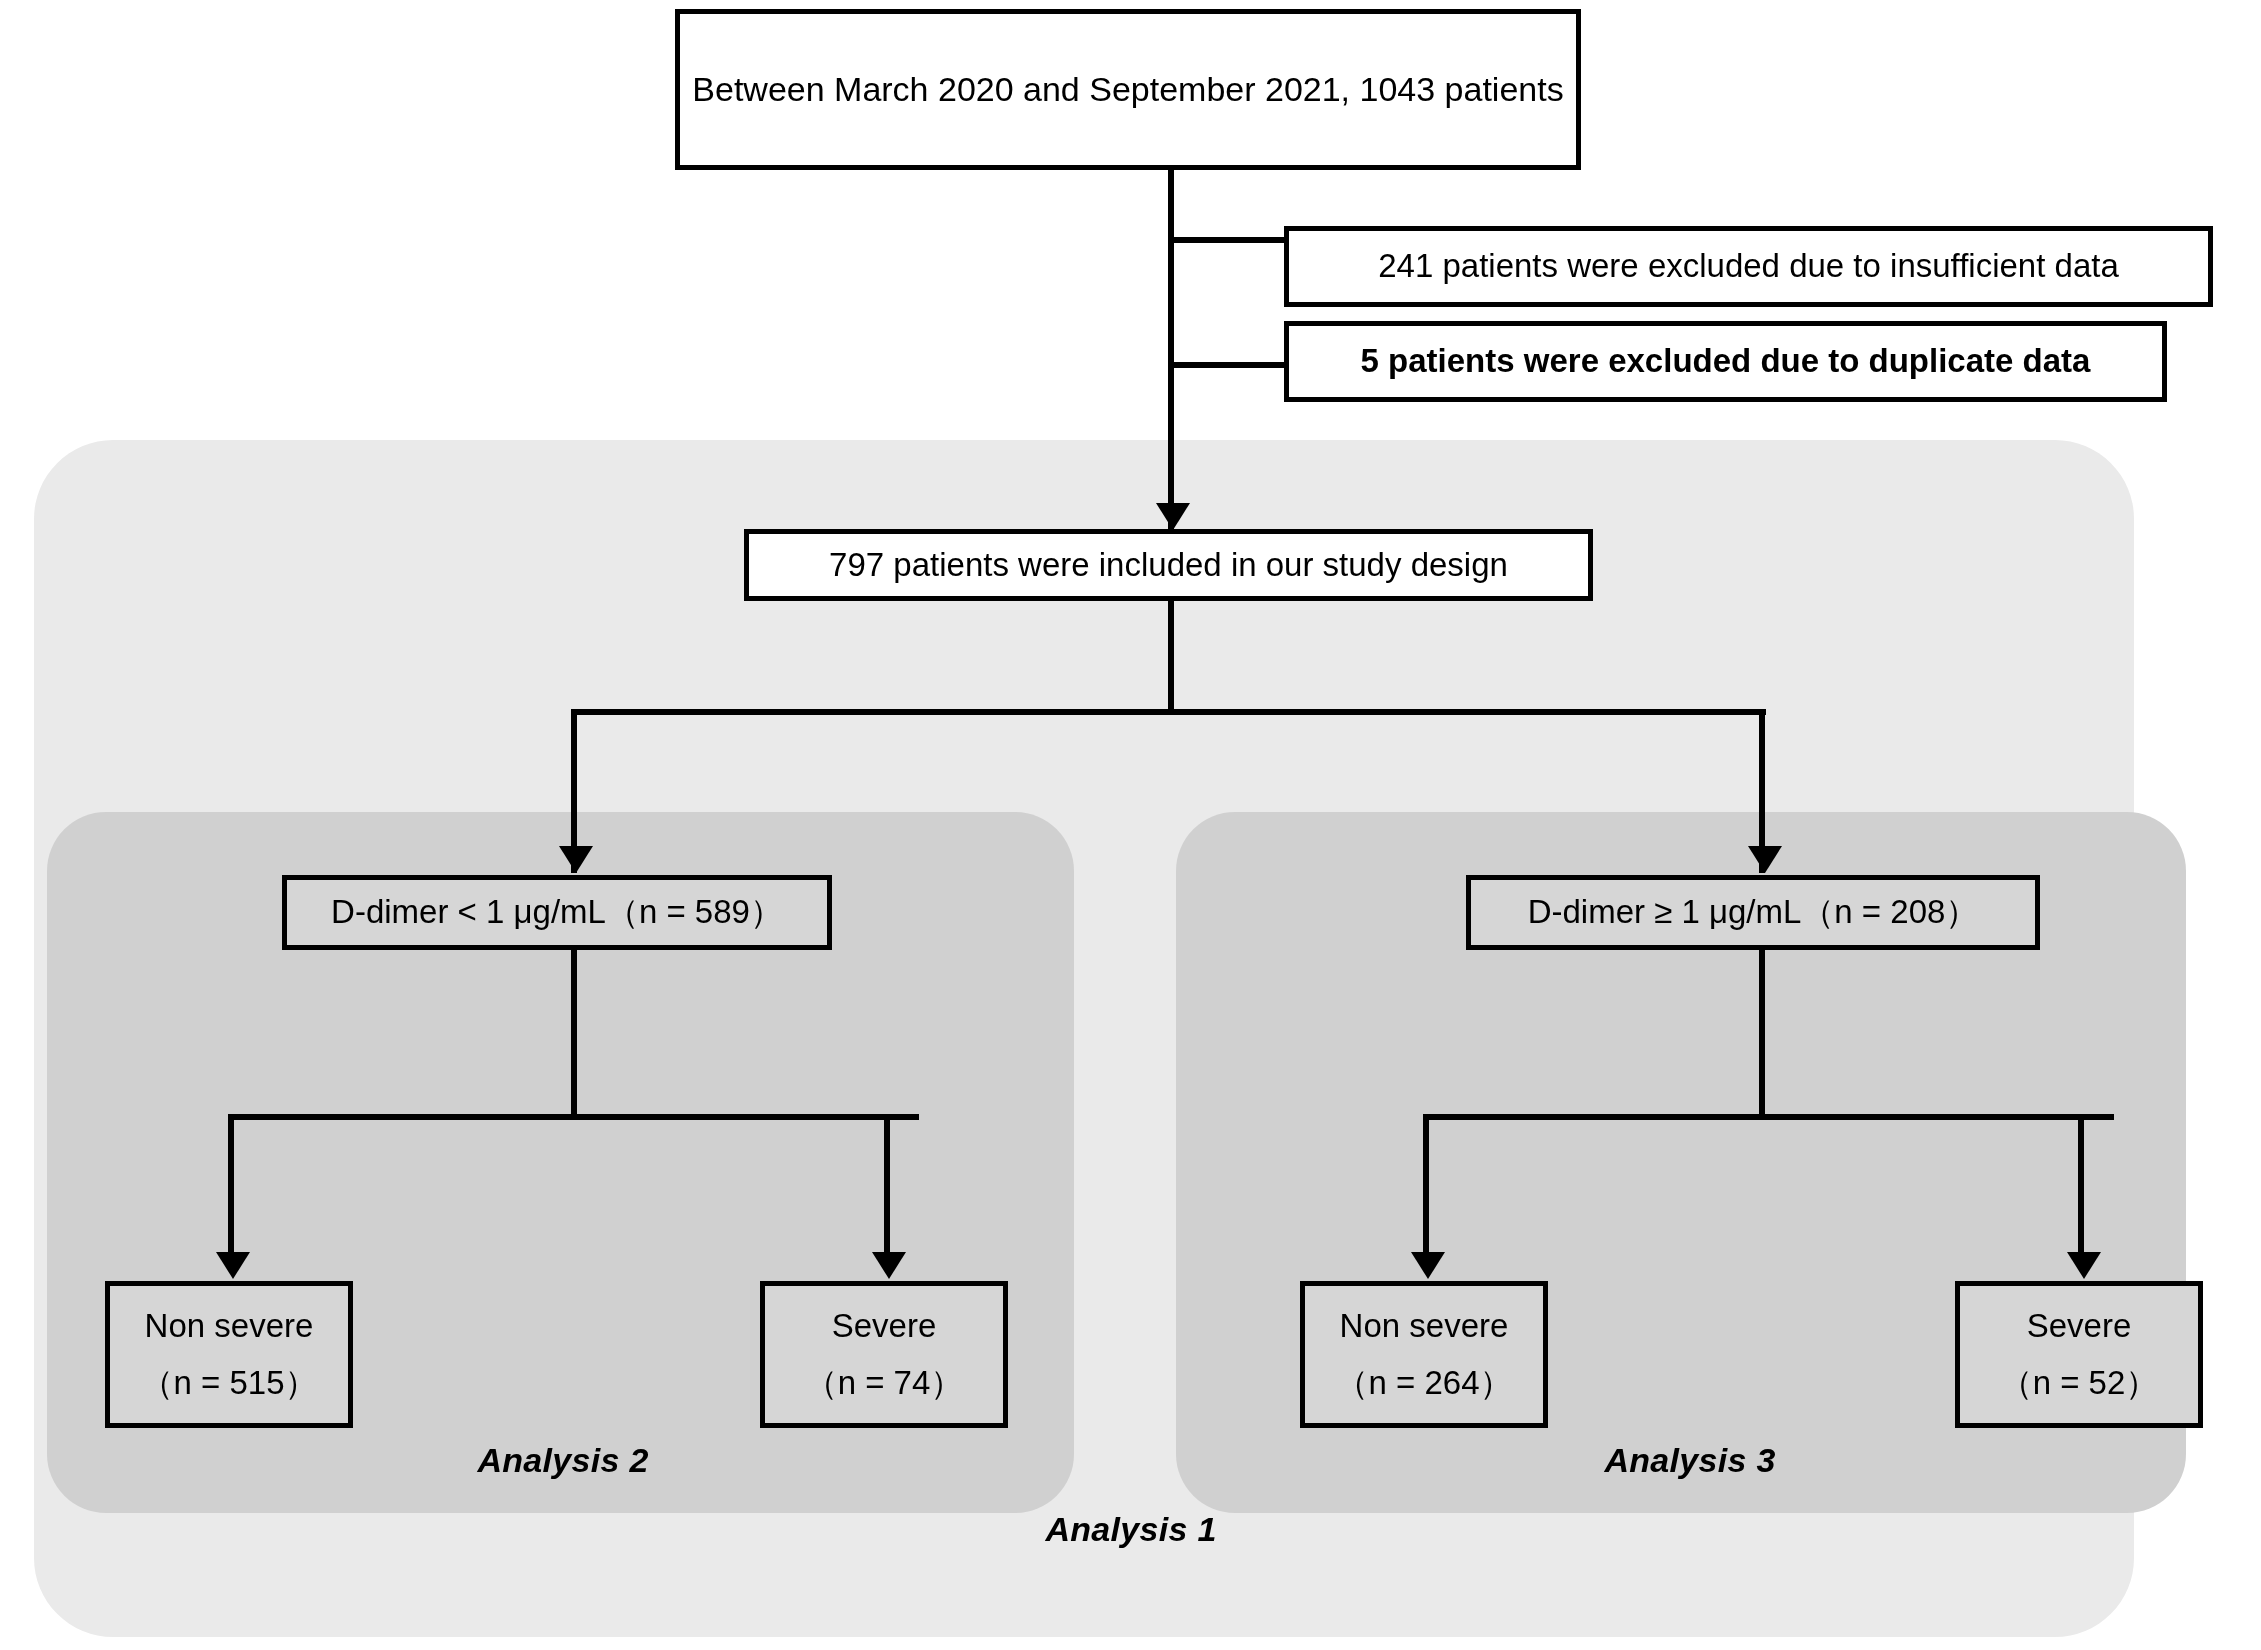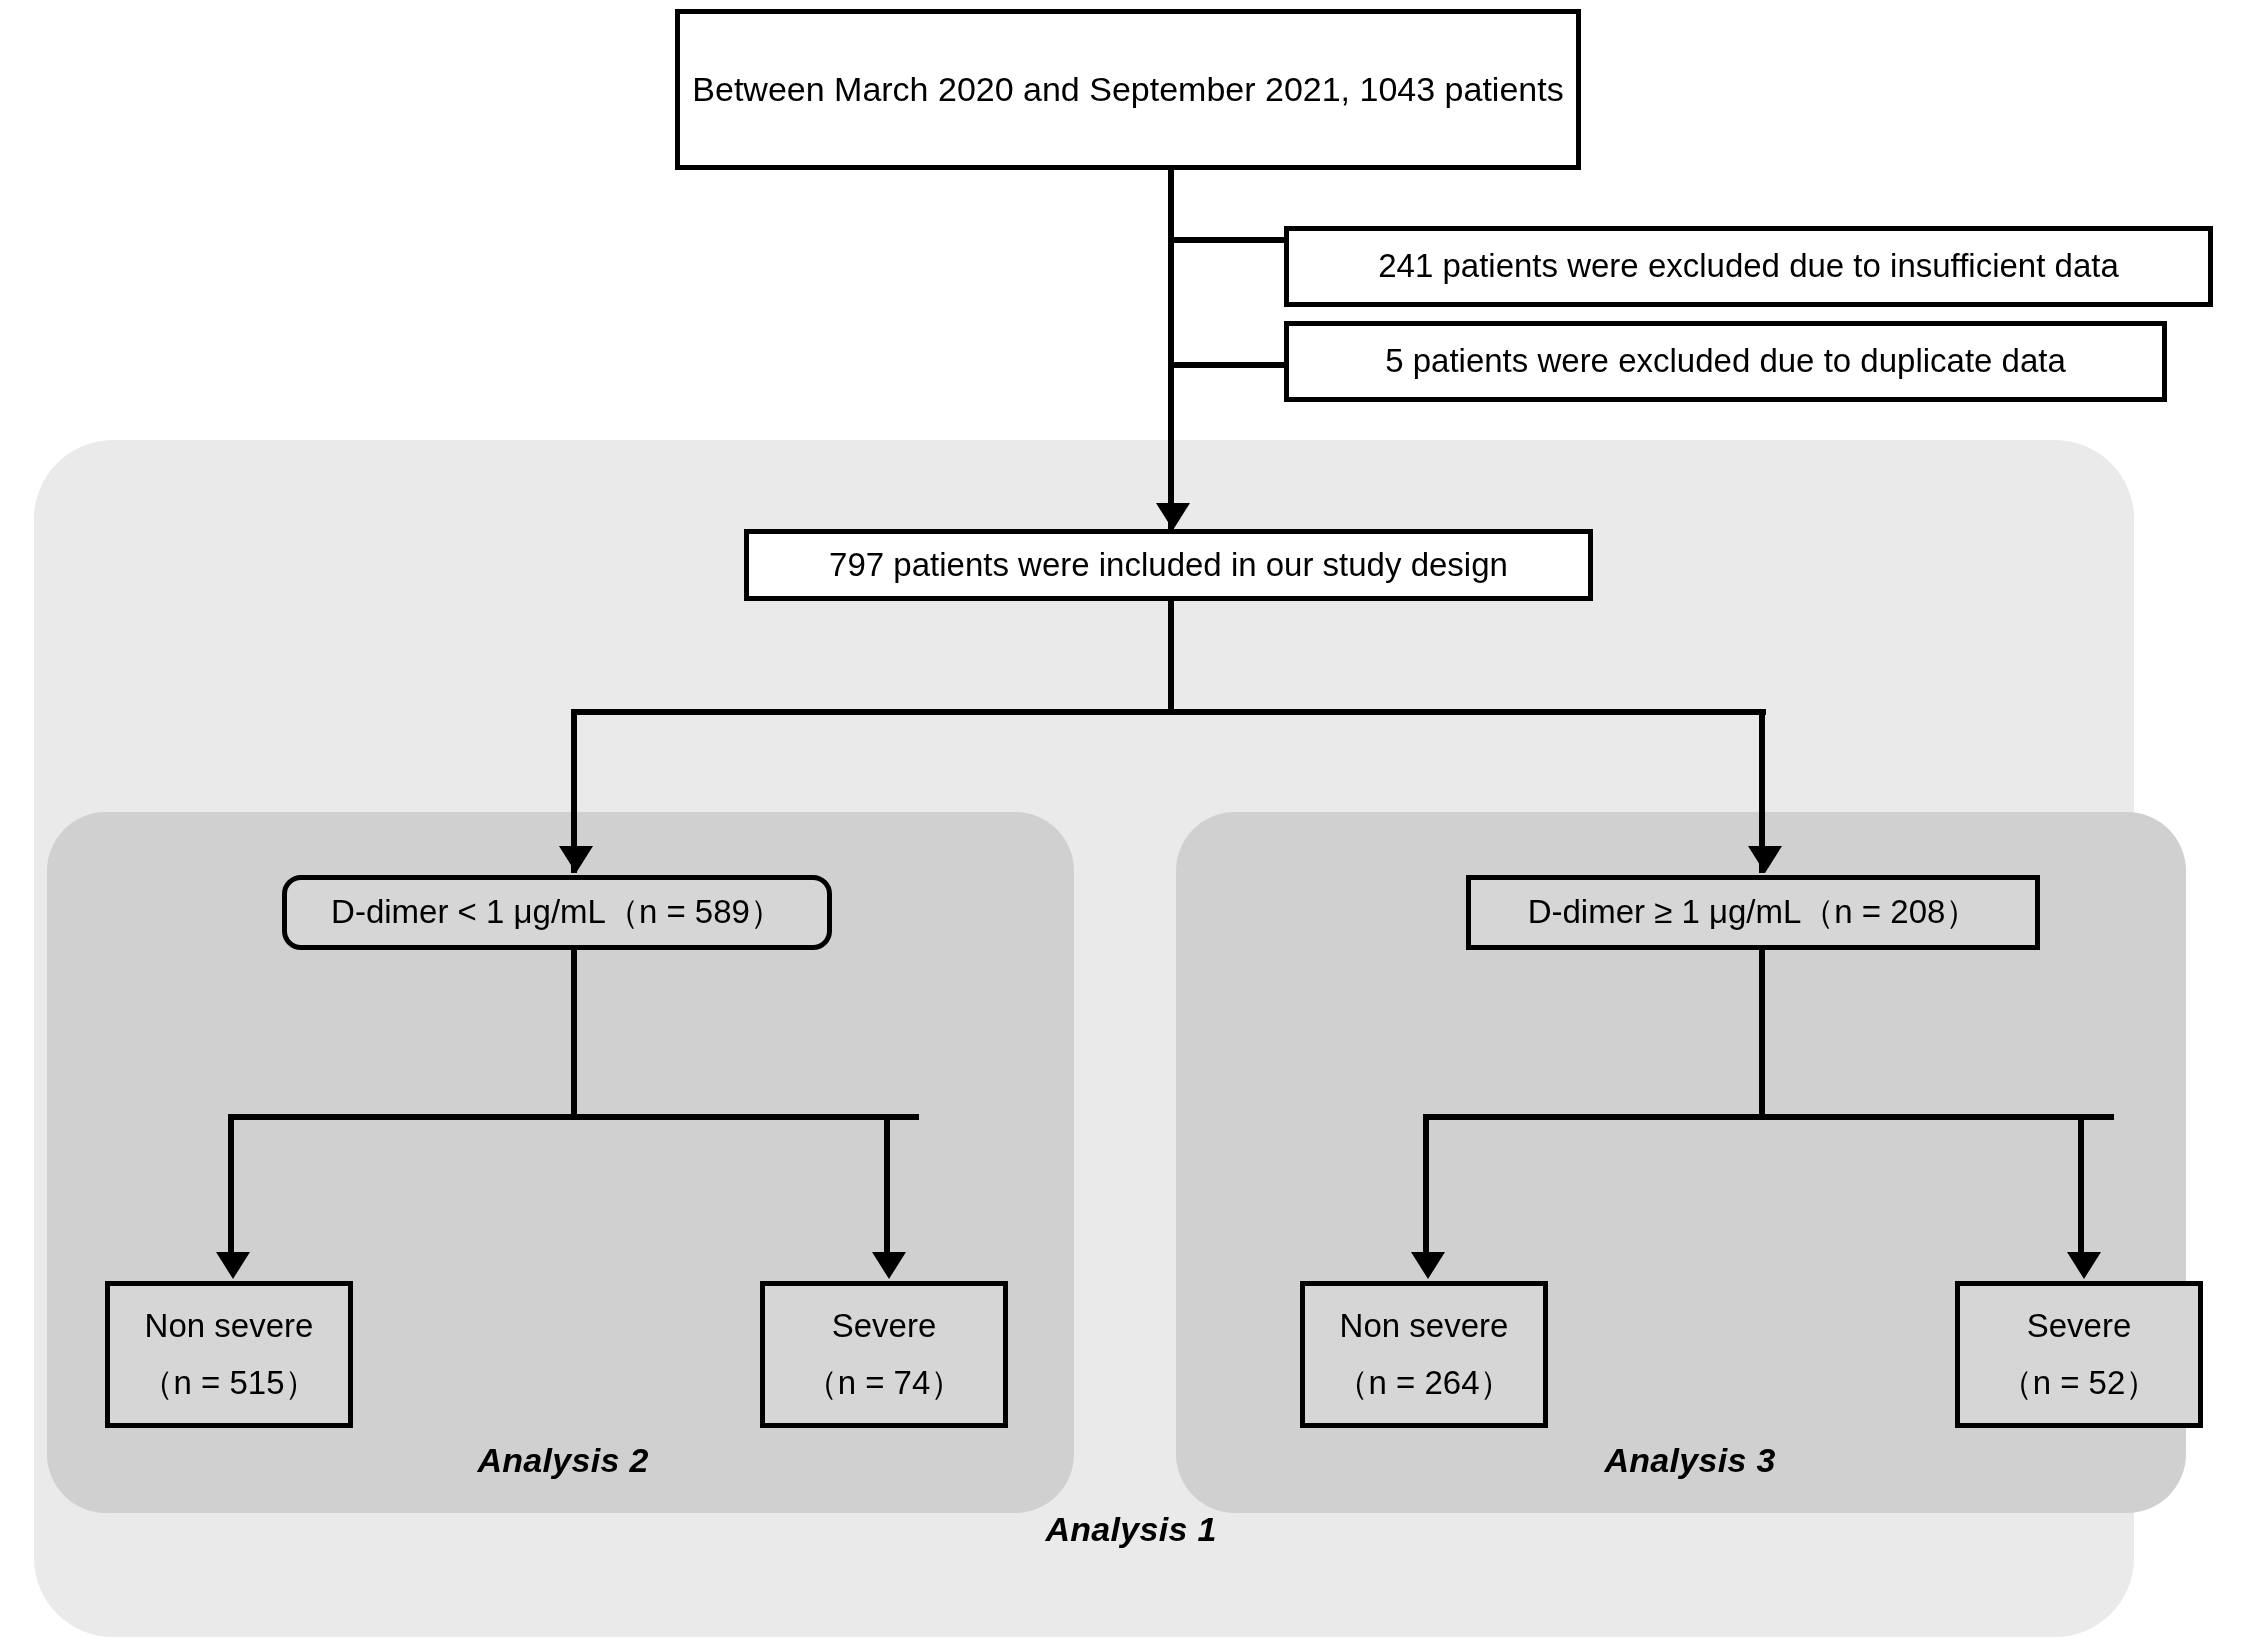--- a/index.html
+++ b/index.html
@@ -122,29 +122,29 @@
   <div class="arrowhead" style="left:2067px; top:1252px;"></div>
 
   <div class="fbox" style="left:675px; top:9.2px; width:906px; height:161px; font-size:34px;">
     <span class="ln">Between March 2020 and September 2021, 1043 patients</span>
   </div>
 
   <div class="fbox" style="left:1284px; top:197px; width:929px; height:81px; font-size:33px;margin-top:29px;">
     <span class="ln">241 patients were excluded due to insufficient data</span>
   </div>
 
-  <div class="fbox" style="left:1284px; top:321px; width:883px; height:81px; font-size:33px;">
+  <div class="fbox" style="left:1284px; top:321px; width:883px; height:81px; font-size:33px;font-weight:bold;">
     <span class="ln">5 patients were excluded due to duplicate data</span>
   </div>
 
   <div class="fbox" style="left:744px; top:529px; width:849px; height:72px; font-size:33px;">
     <span class="ln">797 patients were included in our study design</span>
   </div>
 
-  <div class="fbox shaded" style="left:282px; top:875px; width:550px; height:75px; font-size:33px;border-radius:19px;">
+  <div class="fbox shaded" style="left:282px; top:875px; width:550px; height:75px; font-size:33px;">
     <span class="ln">D-dimer &lt; 1 μg/mL（n = 589）</span>
   </div>
 
   <div class="fbox shaded" style="left:1466px; top:875px; width:574px; height:75px; font-size:33px;">
     <span class="ln">D-dimer ≥ 1 μg/mL（n = 208）</span>
   </div>
 
   <div class="fbox shaded" style="left:105px; top:1281px; width:248px; height:147px; font-size:33px;">
     <span class="ln">Non severe</span>
     <span class="ln">（n = 515）</span>

